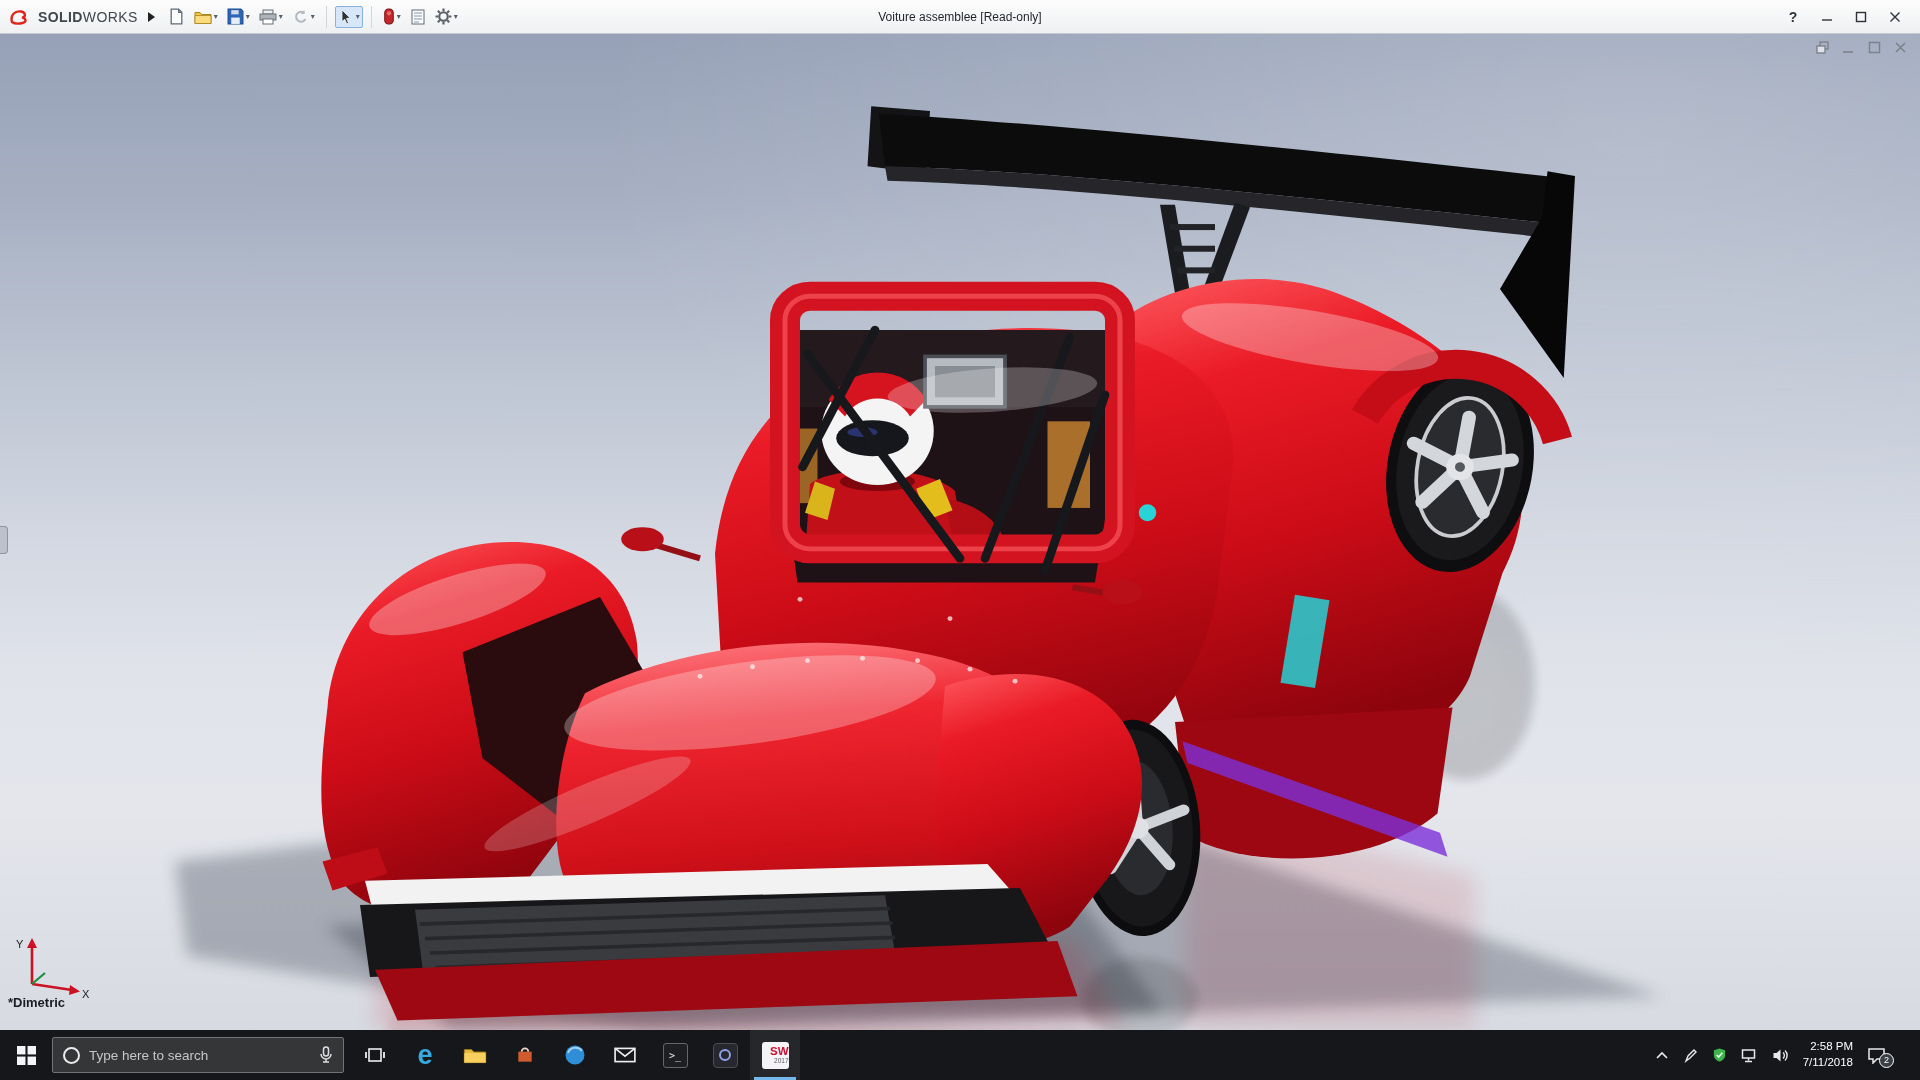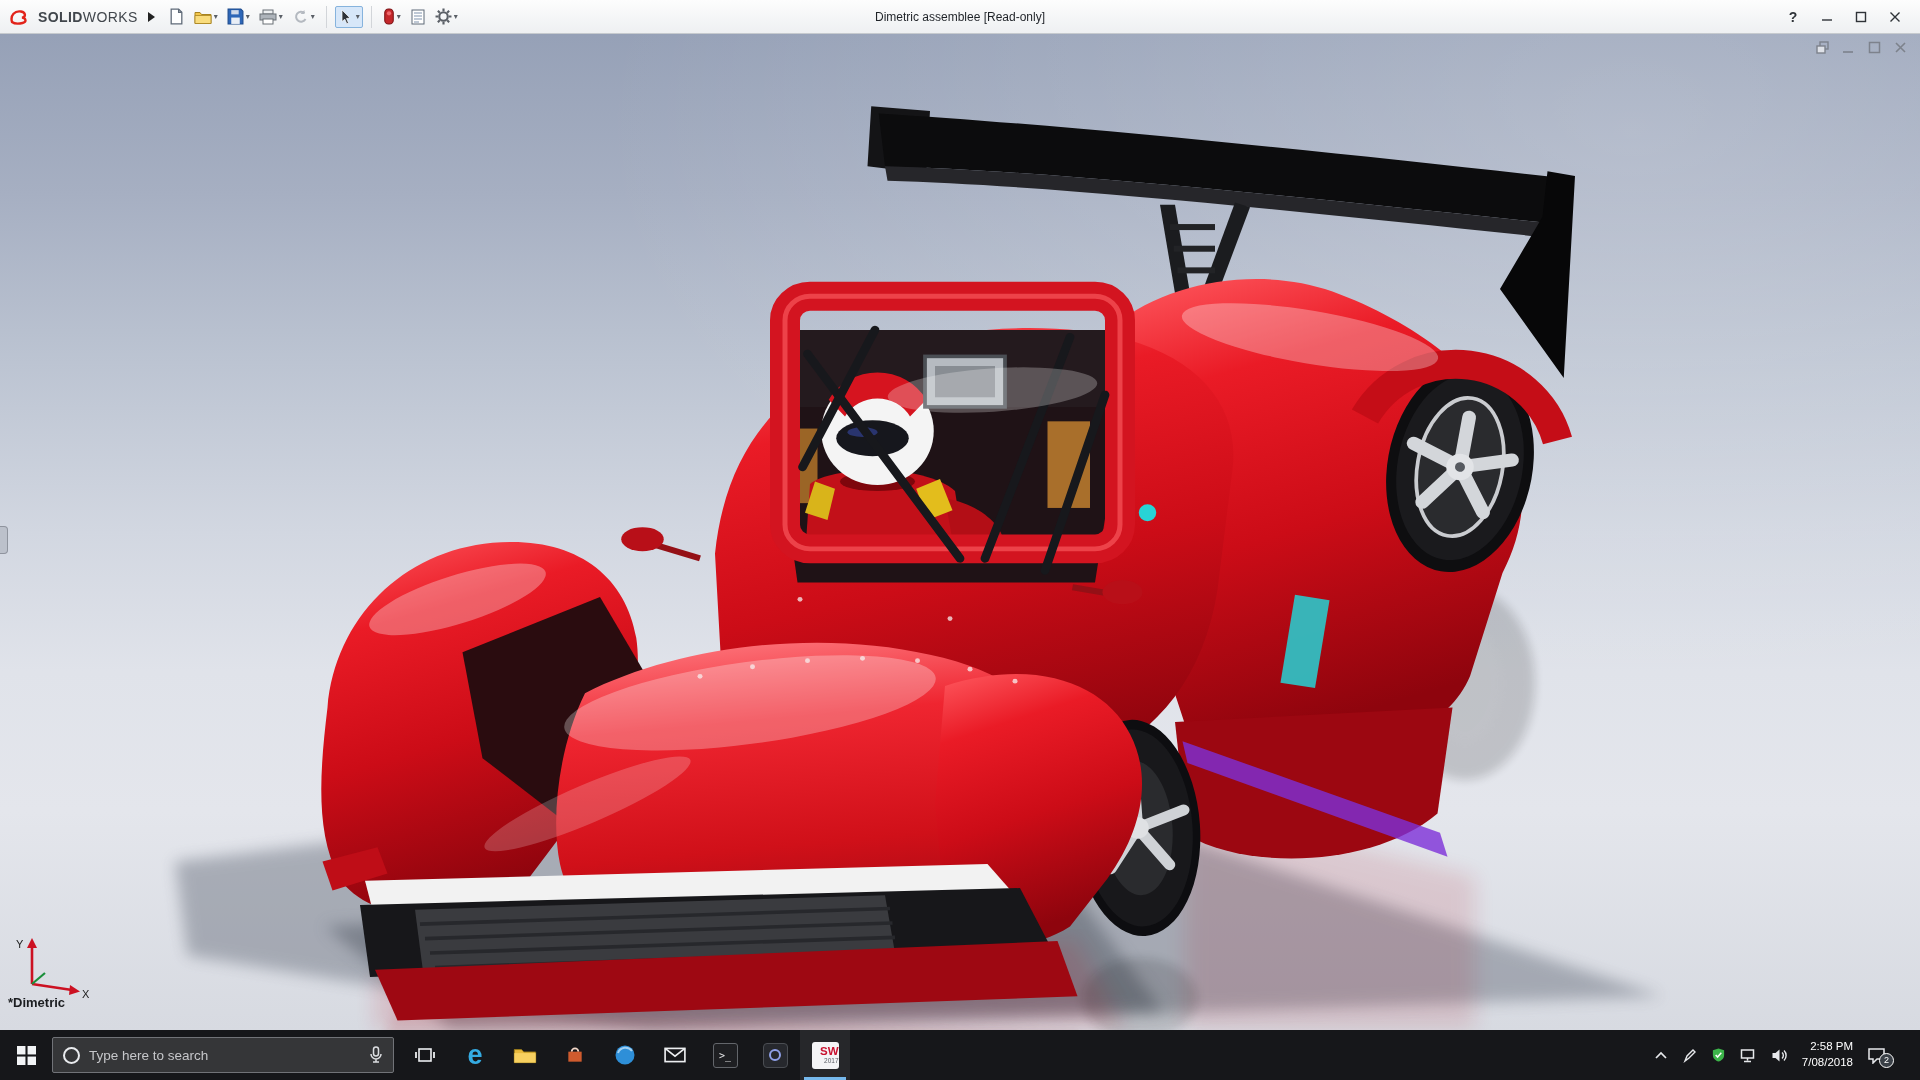--- a/index.html
+++ b/index.html
@@ -40,21 +40,21 @@
   .doc-controls { position:absolute; top:6px; right:12px; display:flex; gap:11px; }
   .doc-controls svg { display:block; }
   .panel-tab { position:absolute; left:0; top:492px; width:8px; height:28px; background:#bcc1cb; border:1px solid #8f949e; border-left:none; border-radius:0 4px 4px 0; }
   .triad { position:absolute; left:14px; bottom:28px; }
   .view-label { position:absolute; left:8px; bottom:20px; font-size:13px; font-weight:700; color:#1b1d20; }
 
   
   .taskbar { height:50px; flex:0 0 auto; background:#16171a; display:flex; align-items:stretch; color:#eceef0; }
   .tb-start { width:52px; display:flex; align-items:center; justify-content:center; }
   .tb-search {
-    width:342px; margin:7px 6px 7px 0; background:#353638; border:1px solid #717378;
+    width:292px; margin:7px 6px 7px 0; background:#353638; border:1px solid #717378;
     display:flex; align-items:center; gap:9px; padding:0 10px; border-radius:2px;
   }
   .cortana-ring { width:17px; height:17px; border:2px solid #e9ebee; border-radius:50%; flex:0 0 auto; }
   .tb-search input {
     flex:1; background:transparent; border:none; outline:none;
     color:#d4d5d7; font-size:13.5px; font-family:"Liberation Sans",sans-serif;
   }
   .tb-search input::placeholder { color:#c6c7ca; opacity:1; }
   .tb-icons { display:flex; align-items:stretch; }
   .tb-icon { width:50px; display:flex; align-items:center; justify-content:center; position:relative; }
@@ -151,21 +151,21 @@
         <svg width="17" height="17" viewBox="0 0 16 16">
           <circle cx="8" cy="8" r="4" fill="none" stroke="#5a5f66" stroke-width="2"></circle>
           <g stroke="#5a5f66" stroke-width="2">
             <path d="M8,0.5 V3 M8,13 V15.5 M0.5,8 H3 M13,8 H15.5 M2.7,2.7 L4.5,4.5 M11.5,11.5 L13.3,13.3 M13.3,2.7 L11.5,4.5 M4.5,11.5 L2.7,13.3"></path>
           </g>
         </svg>
           <span class="caret">▾</span>
       </span>
     </div>
 
-    <div class="win-title">Dimetric assemblee [Read-only]</div>
+    <div class="win-title">Voiture assemblee [Read-only]</div>
 
     <div class="win-controls">
       <span class="wc">?</span>
       <span class="wc">
         <svg width="12" height="12" viewBox="0 0 12 12">
             <path d="M1,9 H11" stroke="#2f3338" stroke-width="1.4"></path>
           </svg>
       </span>
       <span class="wc">
         <svg width="12" height="12" viewBox="0 0 12 12">
@@ -479,21 +479,21 @@
       <svg width="17" height="15" viewBox="0 0 17 15">
         <rect x="1.5" y="2" width="12" height="8" fill="none" stroke="#e7e9ec" stroke-width="1.5"></rect>
         <path d="M7.5,10 v2.5 M4,13.5 h7" stroke="#e7e9ec" stroke-width="1.5"></path>
       </svg>
       <svg width="17" height="15" viewBox="0 0 17 15">
         <polygon points="1.5,5 4.5,5 8.5,1.5 8.5,13.5 4.5,10 1.5,10" fill="#e7e9ec"></polygon>
         <path d="M11,4.5 a4,4 0 0 1 0,6 M13,2.5 a7,7 0 0 1 0,10" fill="none" stroke="#e7e9ec" stroke-width="1.4"></path>
       </svg>
       <div class="clock">
         <div>2:58 PM</div>
-        <div>7/08/2018</div>
+        <div>7/11/2018</div>
       </div>
       <span class="action-center">
         <svg width="19" height="17" viewBox="0 0 19 17">
           <path d="M2,2 h15 v10 h-7 l-4,4 v-4 h-4 z" fill="none" stroke="#e7e9ec" stroke-width="1.5"></path>
         </svg>
         <span class="badge">2</span>
       </span>
       <span class="show-desktop"></span>
     </div>
   </footer>

